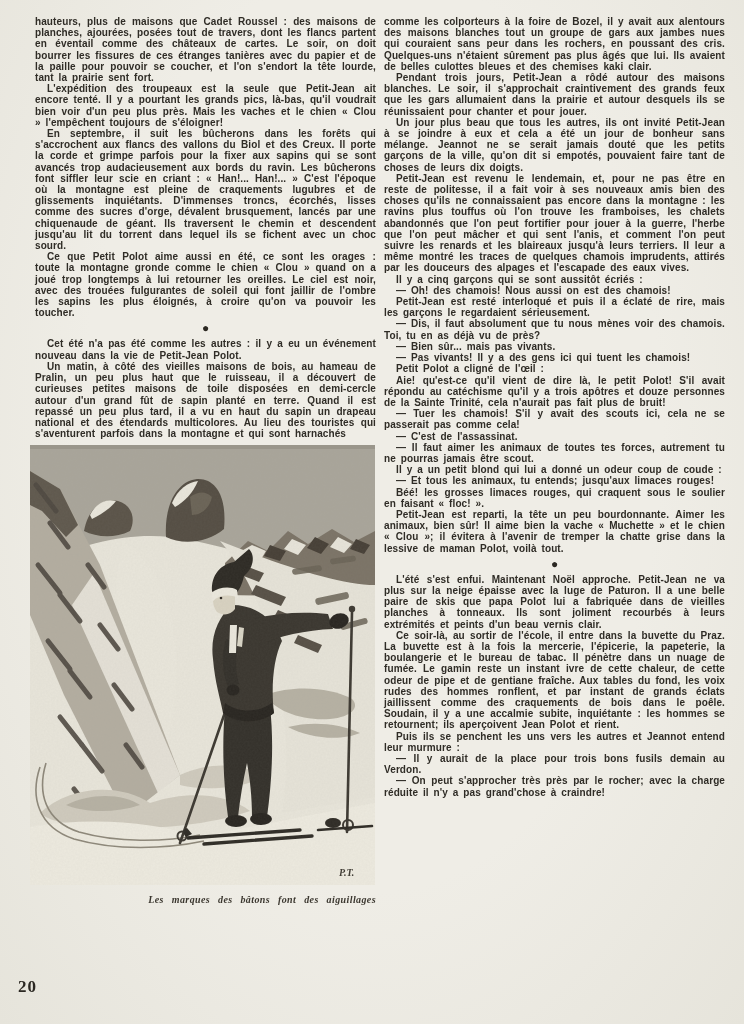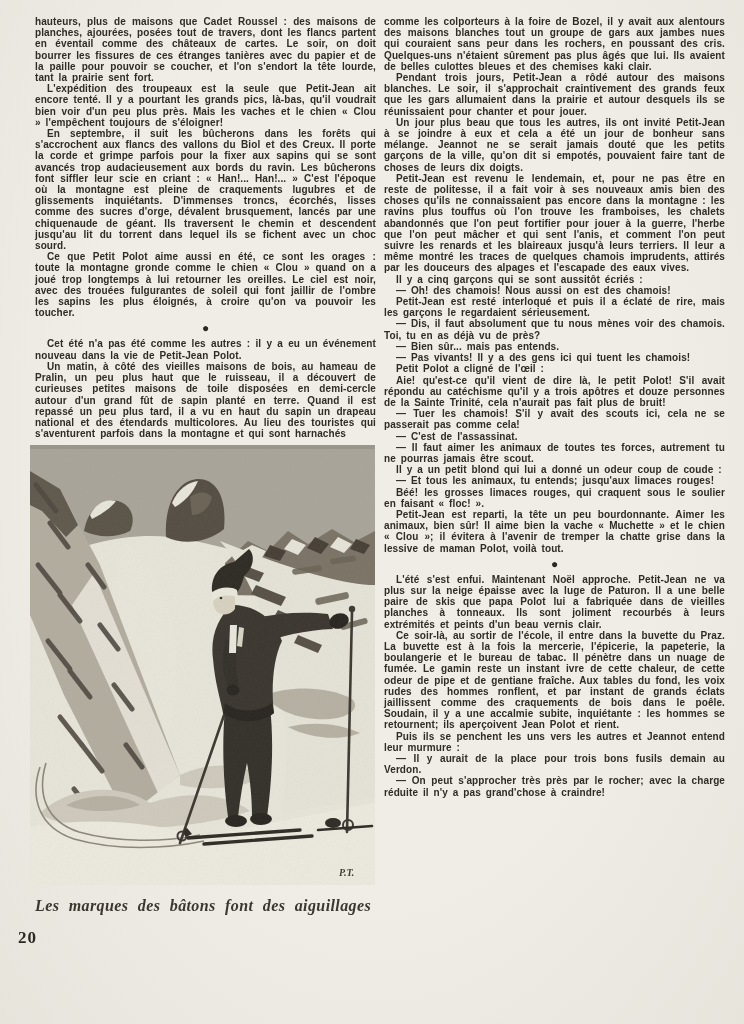--- a/index.html
+++ b/index.html
@@ -25,29 +25,29 @@
   p{margin:0;padding:0;}
   p.ind{text-indent:12px;}
   p.noind{text-indent:0;}
   .sep{
     text-align:center;font-size:12px;line-height:20px;
     color:#2b2822;letter-spacing:0;text-indent:0;
   }
   figure{margin:6px 0 0 -5px;padding:0;width:345px;height:440px;}
   figure svg{display:block;width:345px;height:440px;}
   .caption{
-    margin-top:15px;text-align:left;
+    margin-top:9px;text-align:right;
     font-family:"Liberation Serif", serif;
     font-style:italic;font-weight:bold;
-    font-size:16px;color:#3b372f;
+    font-size:10px;color:#3b372f;
     word-spacing:5px;letter-spacing:0.4px;
     text-indent:0;
   }
   .page-number{
-    position:absolute;left:18px;top:928px;
+    position:absolute;left:18px;top:977px;
     font-family:"Liberation Serif", serif;
     font-weight:bold;font-size:17px;color:#2b2822;
     letter-spacing:1px;
   }
 </style>
 </head>
 <body>
 
 <div class="page">
 
@@ -186,21 +186,21 @@
 
   <div class="col col-right">
     <p class="noind">comme les colporteurs à la foire de Bozel, il y avait aux alentours des maisons blanches tout un groupe de gars aux jambes nues qui couraient sans peur dans les rochers, en poussant des cris. Quelques-uns n'étaient sûrement pas plus âgés que lui. Ils avaient de belles culottes bleues et des chemises kaki clair.</p>
     <p class="ind">Pendant trois jours, Petit-Jean a rôdé autour des maisons blanches. Le soir, il s'approchait craintivement des grands feux que les gars allumaient dans la prairie et autour desquels ils se réunissaient pour chanter et pour jouer.</p>
     <p class="ind">Un jour plus beau que tous les autres, ils ont invité Petit-Jean à se joindre à eux et cela a été un jour de bonheur sans mélange. Jeannot ne se serait jamais douté que les petits garçons de la ville, qu'on dit si empotés, pouvaient faire tant de choses de leurs dix doigts.</p>
     <p class="ind">Petit-Jean est revenu le lendemain, et, pour ne pas être en reste de politesse, il a fait voir à ses nouveaux amis bien des choses qu'ils ne connaissaient pas encore dans la montagne : les ravins plus touffus où l'on trouve les framboises, les chalets abandonnés que l'on peut fortifier pour jouer à la guerre, l'herbe que l'on peut mâcher et qui sent l'anis, et comment l'on peut suivre les renards et les blaireaux jusqu'à leurs terriers. Il leur a même montré les traces de quelques chamois imprudents, attirés par les douceurs des alpages et l'escapade des eaux vives.</p>
     <p class="ind">Il y a cinq garçons qui se sont aussitôt écriés :</p>
     <p class="ind">— Oh! des chamois! Nous aussi on est des chamois!</p>
     <p class="ind">Petit-Jean est resté interloqué et puis il a éclaté de rire, mais les garçons le regardaient sérieusement.</p>
     <p class="ind">— Dis, il faut absolument que tu nous mènes voir des chamois. Toi, tu en as déjà vu de près?</p>
-    <p class="ind">— Bien sûr... mais pas entends.</p>
+    <p class="ind">— Bien sûr... mais pas vivants.</p>
     <p class="ind">— Pas vivants! Il y a des gens ici qui tuent les chamois!</p>
     <p class="ind">Petit Polot a cligné de l'œil :</p>
     <p class="ind">Aie! qu'est-ce qu'il vient de dire là, le petit Polot! S'il avait répondu au catéchisme qu'il y a trois apôtres et douze personnes de la Sainte Trinité, cela n'aurait pas fait plus de bruit!</p>
     <p class="ind">— Tuer les chamois! S'il y avait des scouts ici, cela ne se passerait pas comme cela!</p>
     <p class="ind">— C'est de l'assassinat.</p>
     <p class="ind">— Il faut aimer les animaux de toutes tes forces, autrement tu ne pourras jamais être scout.</p>
     <p class="ind">Il y a un petit blond qui lui a donné un odeur coup de coude :</p>
     <p class="ind">— Et tous les animaux, tu entends; jusqu'aux limaces rouges!</p>
     <p class="ind">Béé! les grosses limaces rouges, qui craquent sous le soulier en faisant « floc! ».</p>
     <p class="ind">Petit-Jean est reparti, la tête un peu bourdonnante. Aimer les animaux, bien sûr! Il aime bien la vache « Muchette » et le chien « Clou »; il évitera à l'avenir de tremper la chatte grise dans la lessive de maman Polot, voilà tout.</p>

